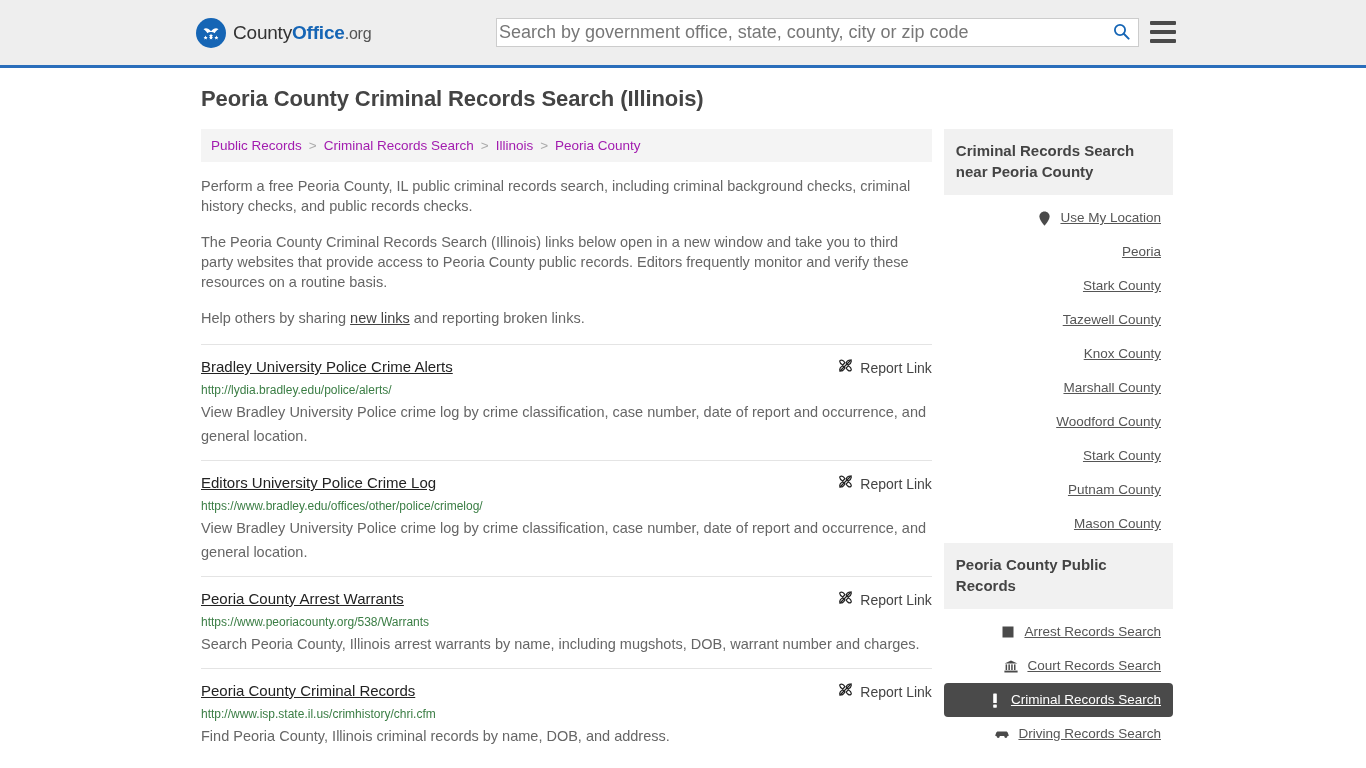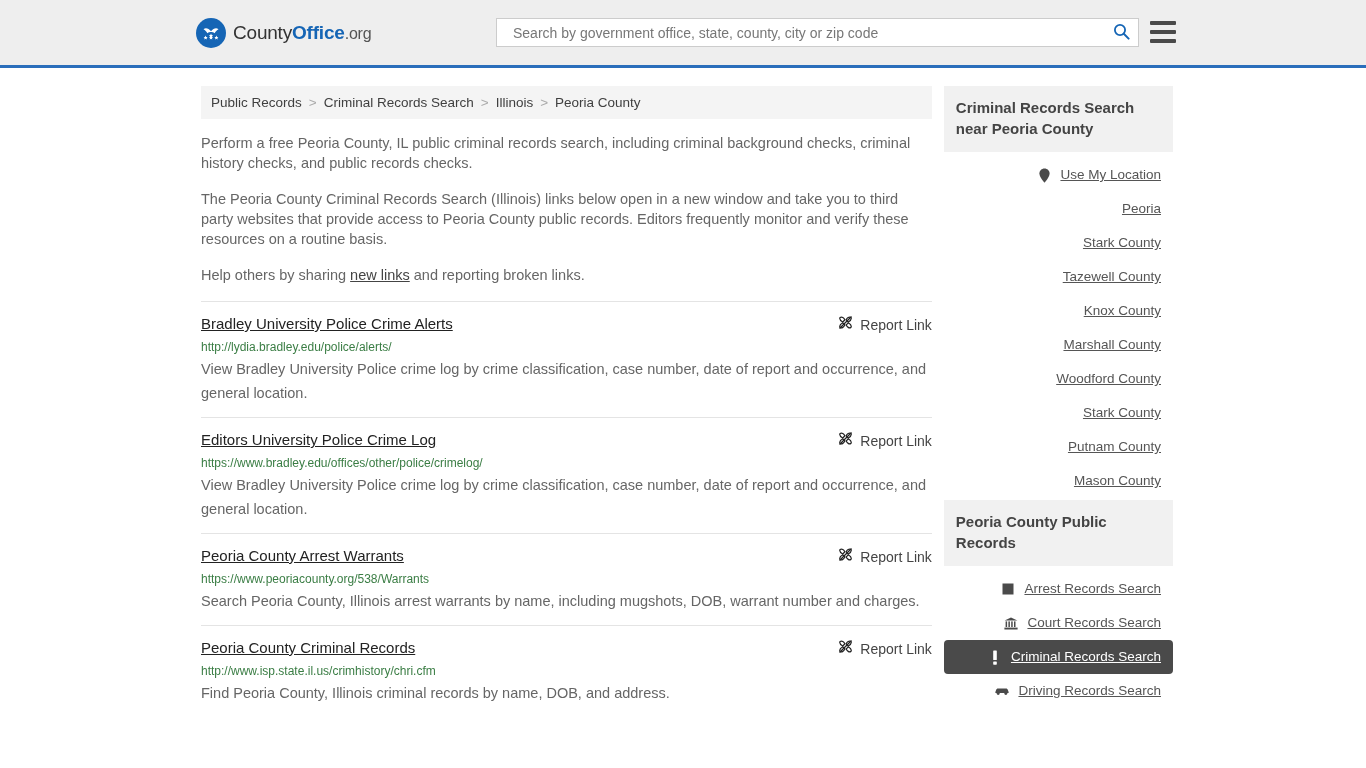--- a/index.html
+++ b/index.html
@@ -55,23 +55,23 @@
     background: #ffffff;
     border: 1px solid #cccccc;
     display: flex;
     align-items: center;
   }
   .search-input {
     flex: 1;
     border: none;
     outline: none;
     height: 100%;
-    padding: 0 16px;
+    padding: 0 2px;
     font-family: "Liberation Sans", sans-serif;
-    font-size: 14px;
+    font-size: 18px;
     color: #333;
     background: transparent;
   }
   .search-input::placeholder { color: #777777; }
   .search-btn {
     width: 34px; height: 100%;
     border: none; background: transparent;
     cursor: pointer;
     display: flex; align-items: center; justify-content: center;
     padding: 0;
@@ -124,21 +124,21 @@
     padding: 9px 10px;
     font-size: 13.5px;
     color: #777777;
     display: flex;
     flex-wrap: wrap;
     align-items: center;
     gap: 0;
     margin-bottom: 14px;
   }
   .breadcrumb a {
-    color: #404040;
+    color: #a21caf;
     text-decoration: none;
   }
   .breadcrumb .sep { margin: 0 7px; color: #aaaaaa; }
 
   
   .intro p {
     font-size: 14.5px;
     line-height: 20px;
     color: #666666;
     margin: 0 0 16px 0;
@@ -263,20 +263,21 @@
   <div class="hamburger">
     <span></span>
     <span></span>
     <span></span>
   </div>
 </div>
 
 <div class="page">
   <div class="container">
 
+    <h1 class="page-title">Peoria County Criminal Records Search (Illinois)</h1>
 
     <div class="cols">
 
       <div class="main-col">
 
         <nav class="breadcrumb" id="breadcrumb">
             <a href="#">Public Records</a>
             <span class="sep">&gt;</span>
             <a href="#">Criminal Records Search</a>
             <span class="sep">&gt;</span>

